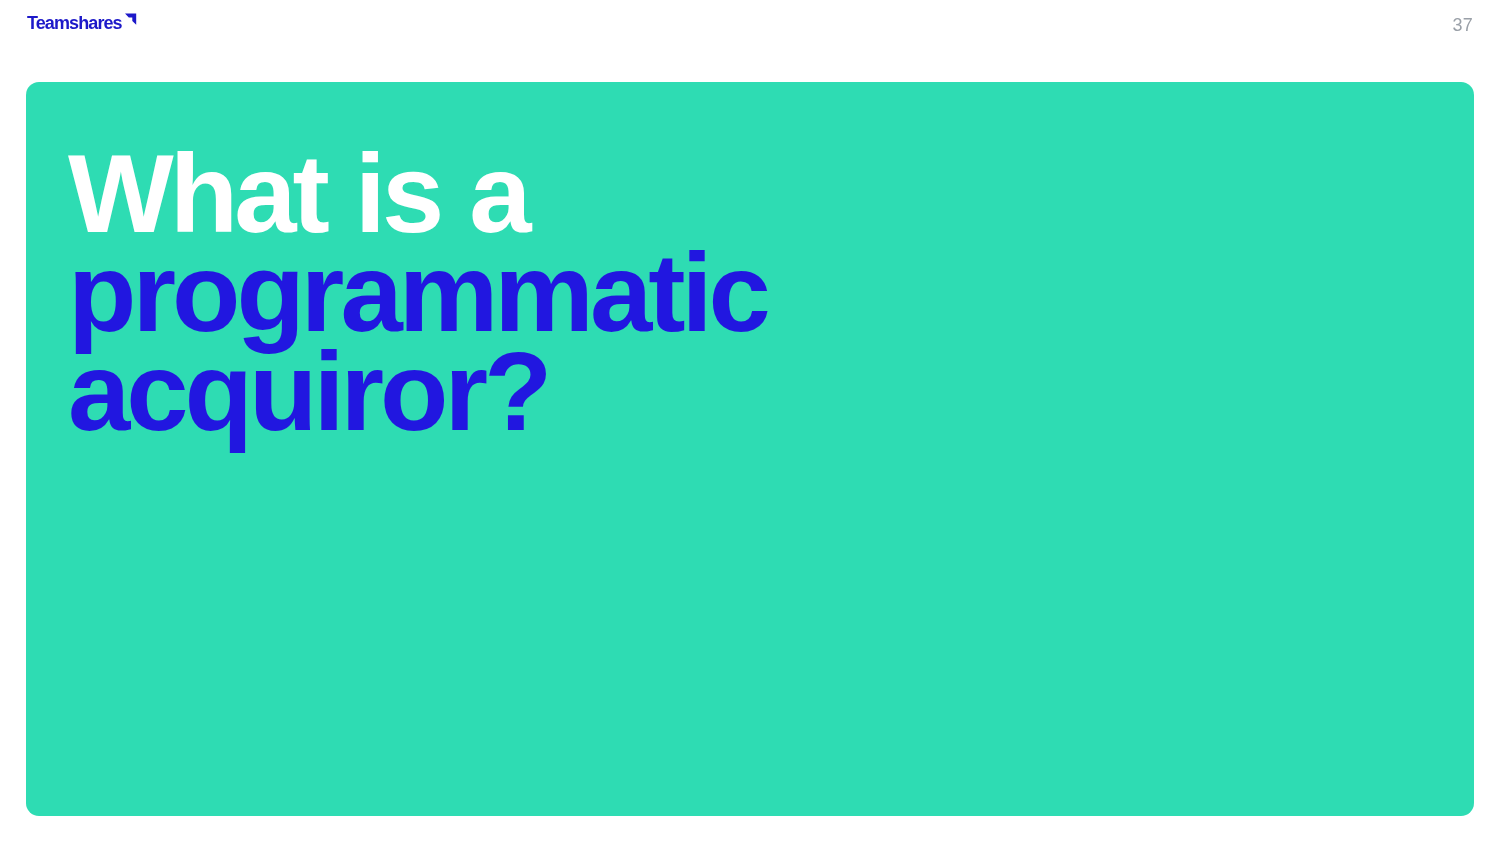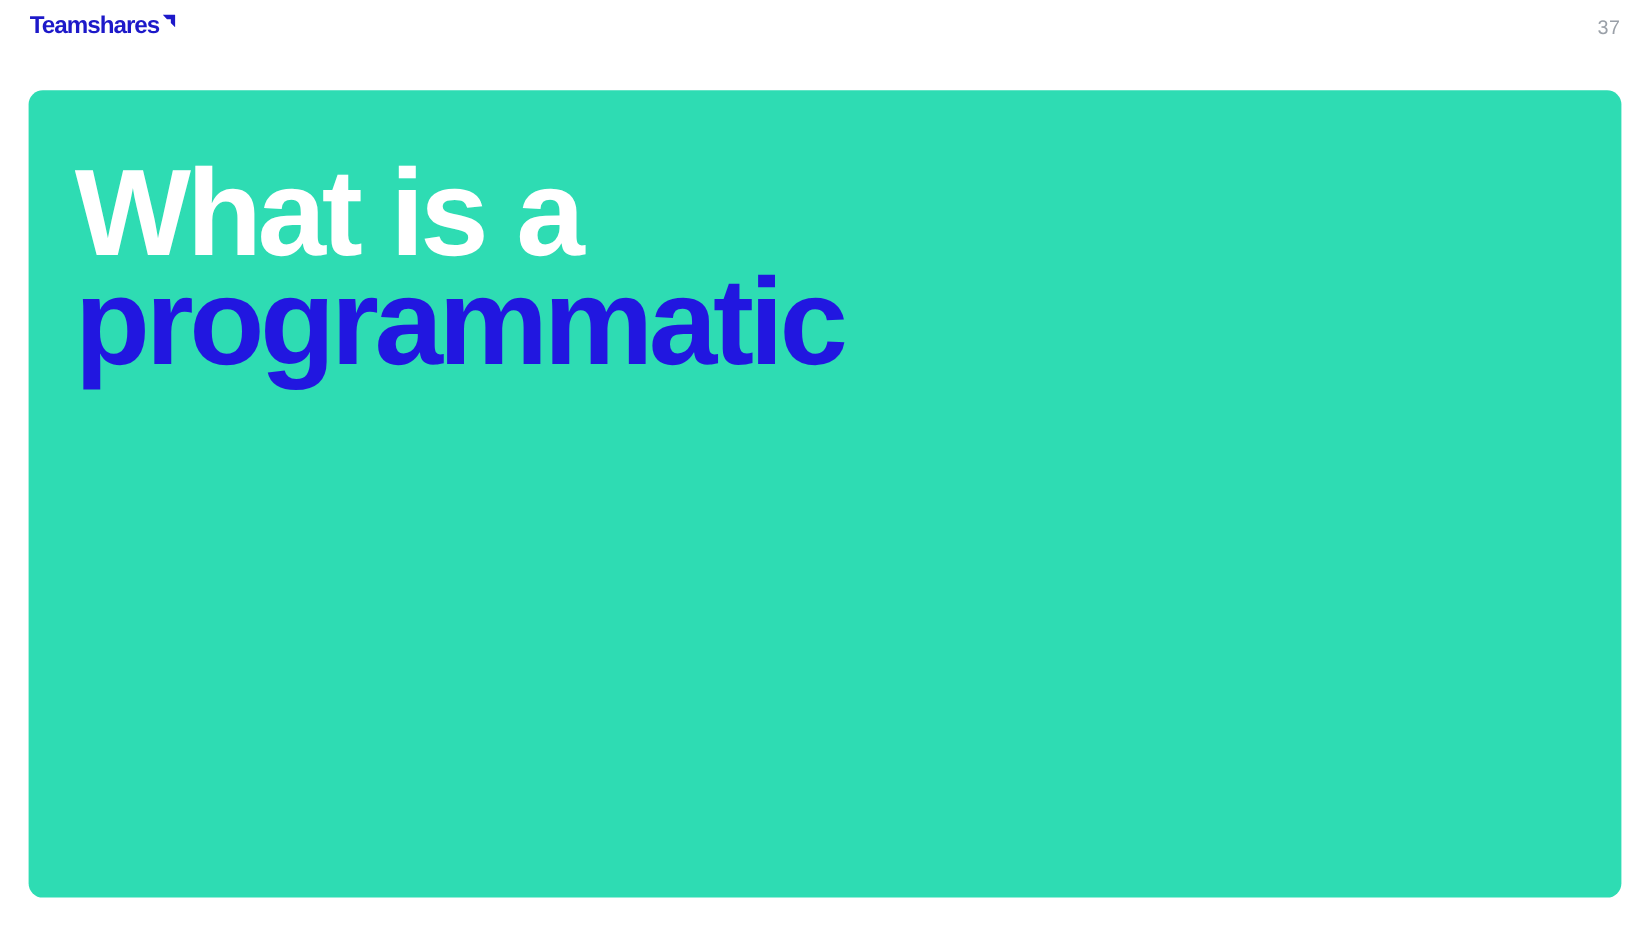--- a/index.html
+++ b/index.html
@@ -37,21 +37,21 @@
     left: 27px;
     top: 12px;
     display: flex;
     align-items: flex-start;
     line-height: 1;
     user-select: none;
   }
 
   .logo-wordmark {
     font-family: "Liberation Sans", sans-serif;
-    font-size: 22px;
+    font-size: 18px;
     font-weight: bold;
     letter-spacing: -0.9px;
     color: #1d19c9;
     line-height: 22px;
     display: block;
   }
 
   .logo-mark {
     position: relative;
     width: 15px;
@@ -133,18 +133,19 @@
 
     <div class="page-number">37</div>
   </div>
 
   <div class="card" style="background: rgb(46, 220, 179); border-radius: 13px;">
     <div class="card-body">
 
       <h1 class="headline">
         <span class="line line-1" style="color: rgb(255, 255, 255);">What is a</span>
         <span class="line line-2" style="color: rgb(33, 23, 224);">programmatic</span>
+        <span class="line line-3" style="color: rgb(33, 23, 224);">acquiror?</span>
       </h1>
 
     </div>
   </div>
 
 </div>
 
 </body></html>

